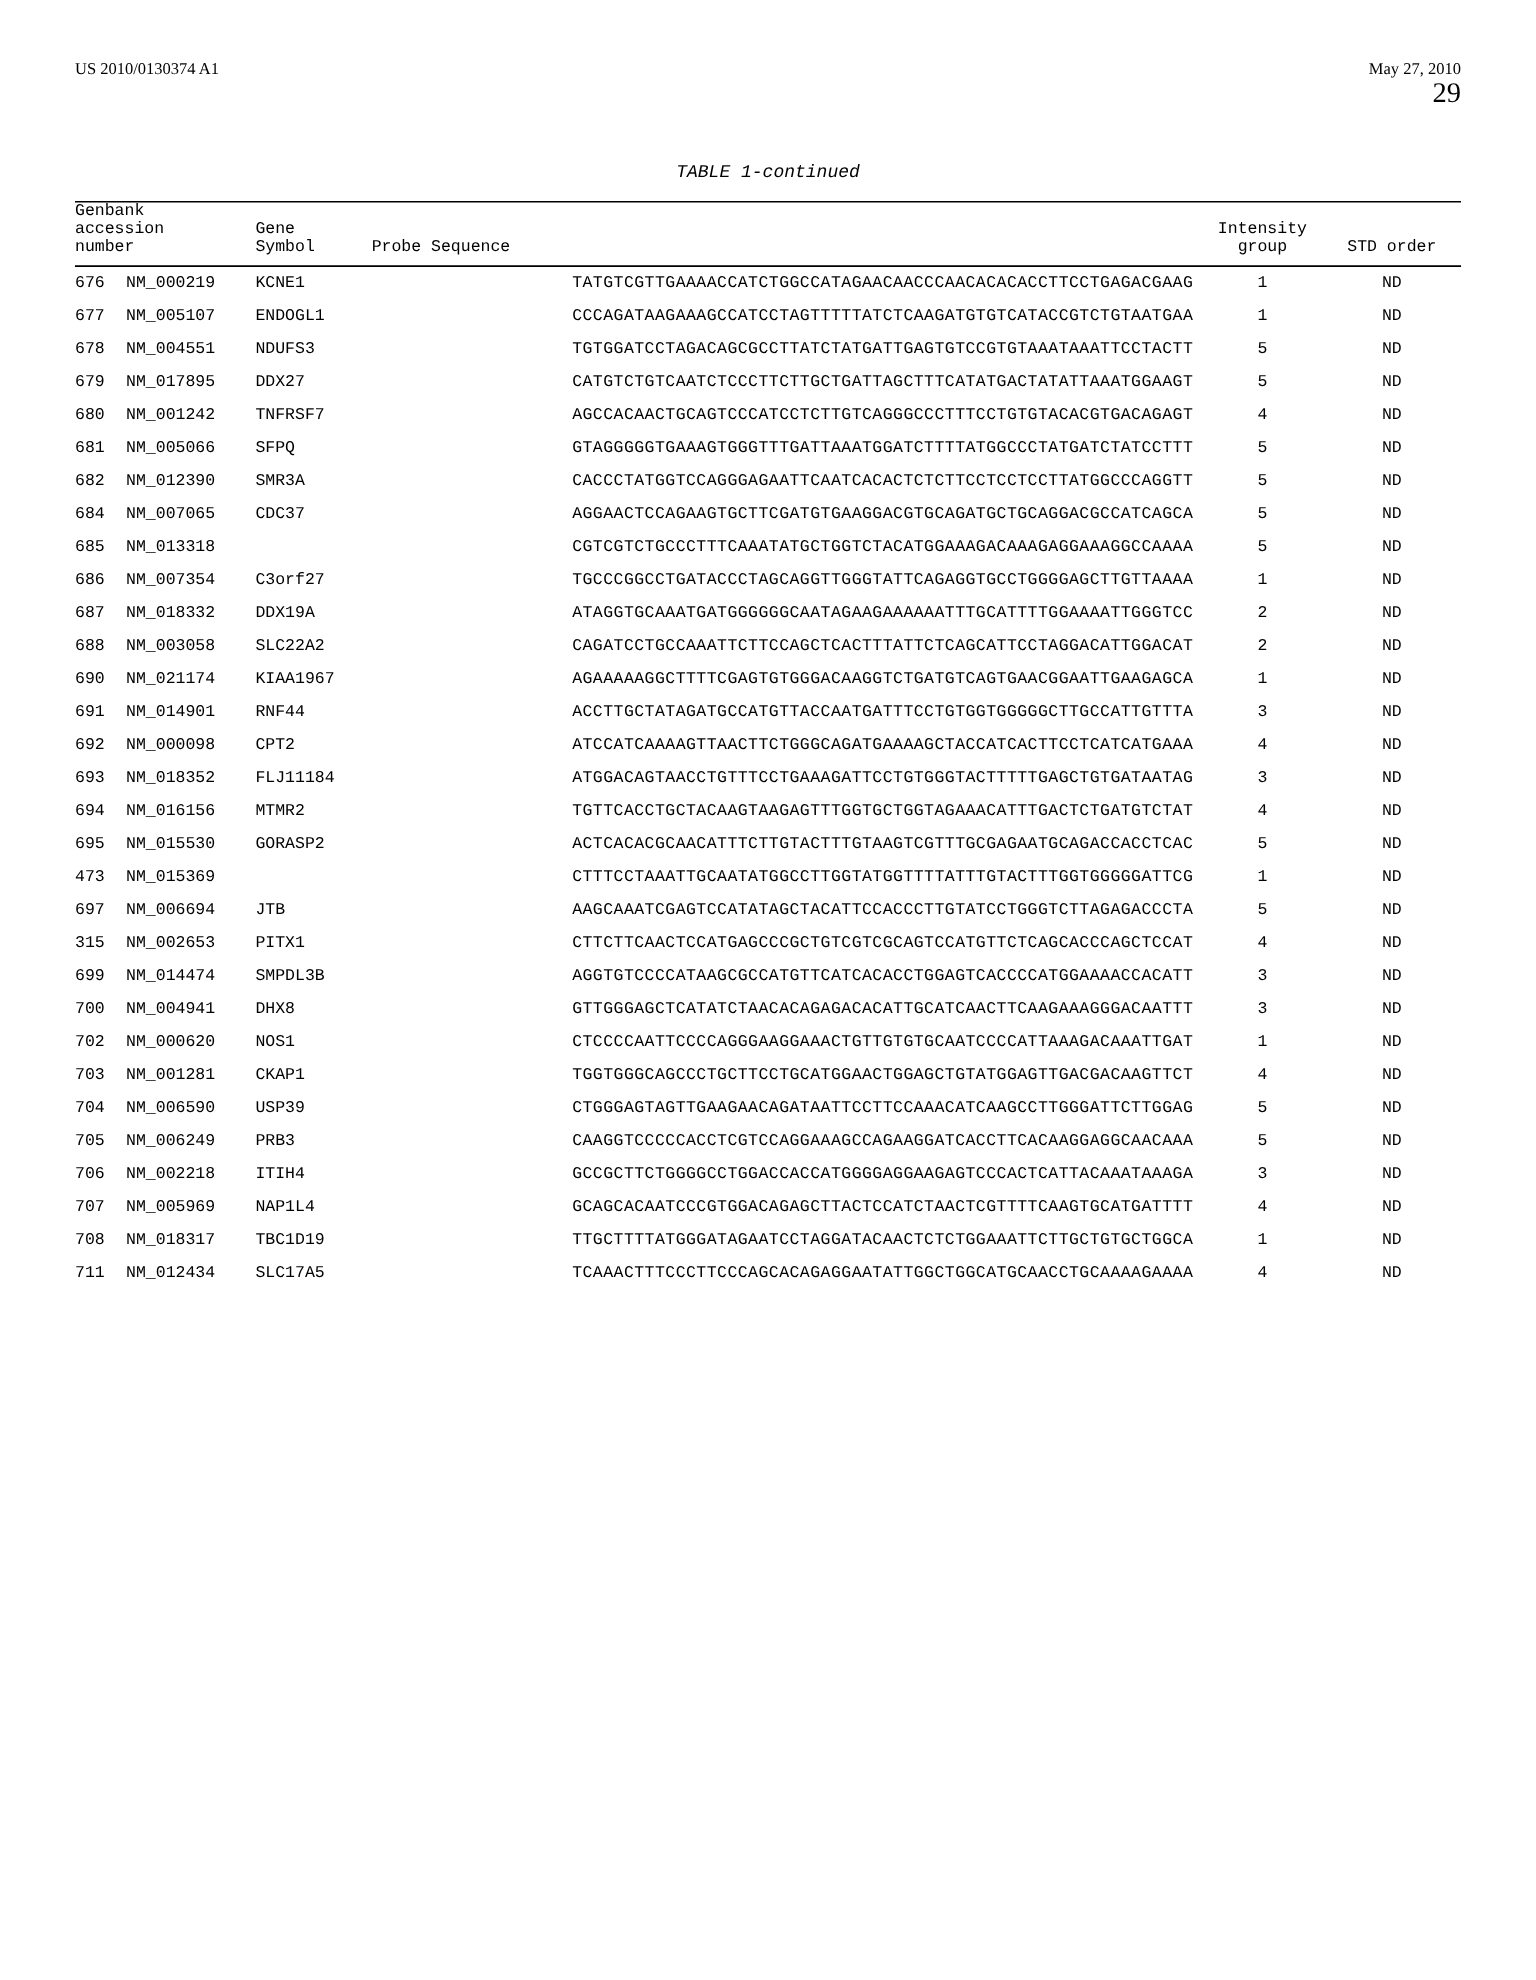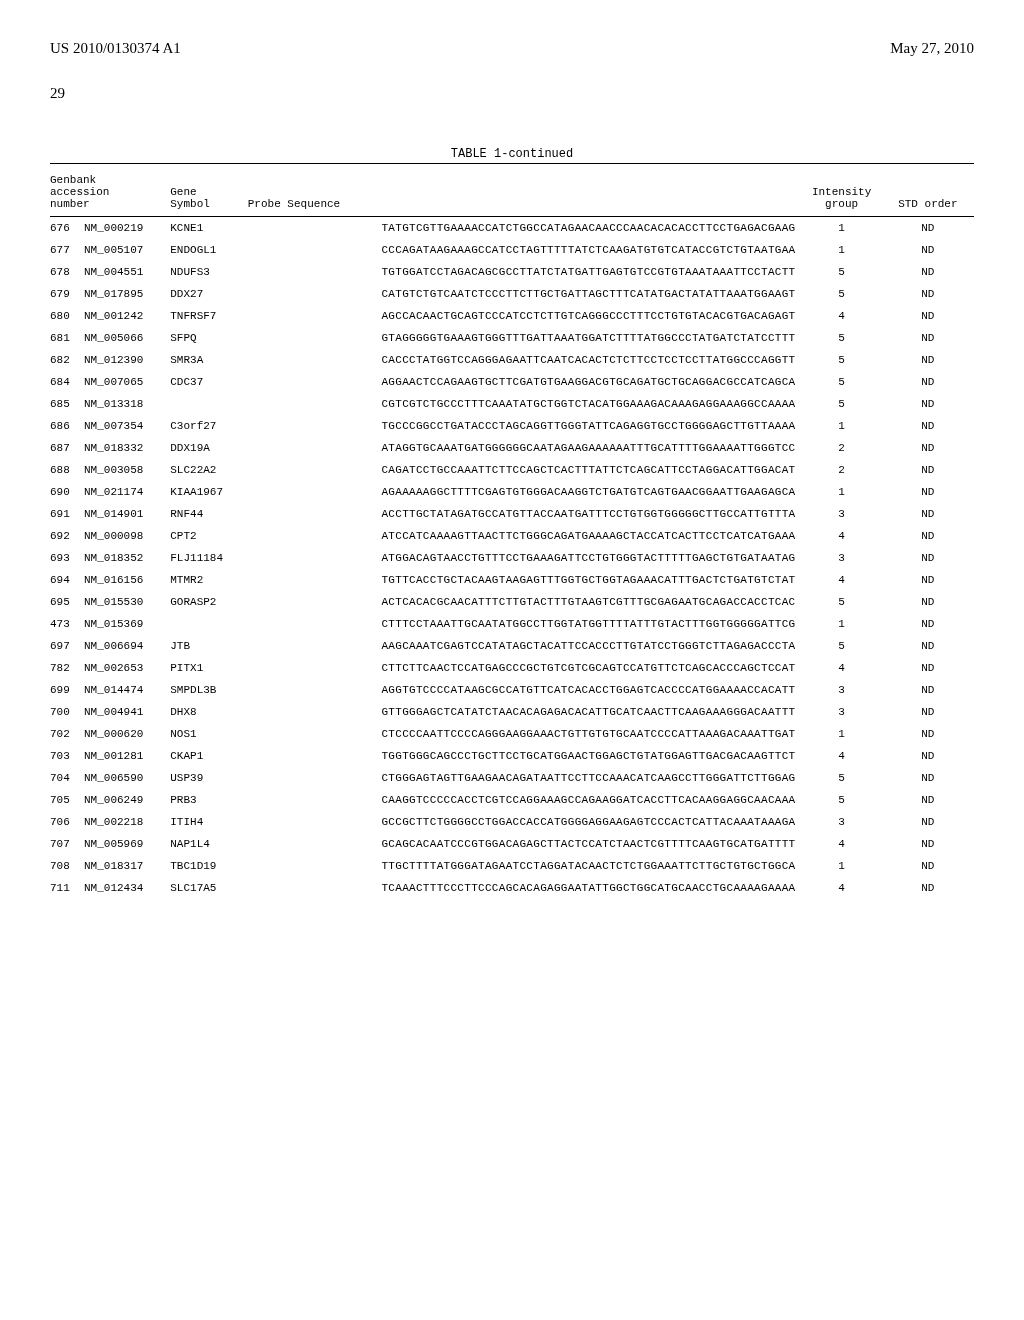--- a/index.html
+++ b/index.html
@@ -8,48 +8,49 @@
     margin: 0;
     padding: 40px 50px;
     color: #000;
     background: #fff;
     width: 1024px;
     box-sizing: border-box;
   }
   .header {
     display: flex;
     justify-content: space-between;
-    font-size: 15px;
-    margin-bottom: 28px;
+    font-size: 11px;
+    margin-bottom: 0;
   }
   .page-number {
-    text-align: left;
-    font-size: 15px;
-    margin-bottom: 45px;
+    text-align: right;
+    font-size: 19px;
+    margin-bottom: 34px;
   }
   .table-title {
     text-align: center;
     font-family: "Courier New", monospace;
     font-size: 12px;
-    margin-bottom: 2px;
+    margin-bottom: 12px;
+    font-style: italic;
   }
   table.data {
     border-collapse: collapse;
     width: 100%;
     border-top: 1px solid #000;
     font-family: "Courier New", monospace;
     font-size: 11px;
   }
   table.data thead tr {
     border-bottom: 1px solid #000;
   }
   table.data th {
     font-weight: normal;
     text-align: left;
-    padding: 10px 6px 6px 0;
+    padding: 0 6px 6px 0;
     vertical-align: bottom;
     white-space: pre-line;
   }
   table.data td {
     padding: 5px 6px 5px 0;
     white-space: nowrap;
     vertical-align: top;
   }
   table.data td.seq {
     font-family: "Courier New", monospace;
@@ -244,21 +245,21 @@
       </tr>
       <tr>
         <td>697</td>
         <td>NM_006694</td>
         <td>JTB</td>
         <td class="seq">AAGCAAATCGAGTCCATATAGCTACATTCCACCCTTGTATCCTGGGTCTTAGAGACCCTA</td>
         <td class="center">5</td>
         <td class="center">ND</td>
       </tr>
       <tr>
-        <td>782</td>
+        <td>315</td>
         <td>NM_002653</td>
         <td>PITX1</td>
         <td class="seq">CTTCTTCAACTCCATGAGCCCGCTGTCGTCGCAGTCCATGTTCTCAGCACCCAGCTCCAT</td>
         <td class="center">4</td>
         <td class="center">ND</td>
       </tr>
       <tr>
         <td>699</td>
         <td>NM_014474</td>
         <td>SMPDL3B</td>

